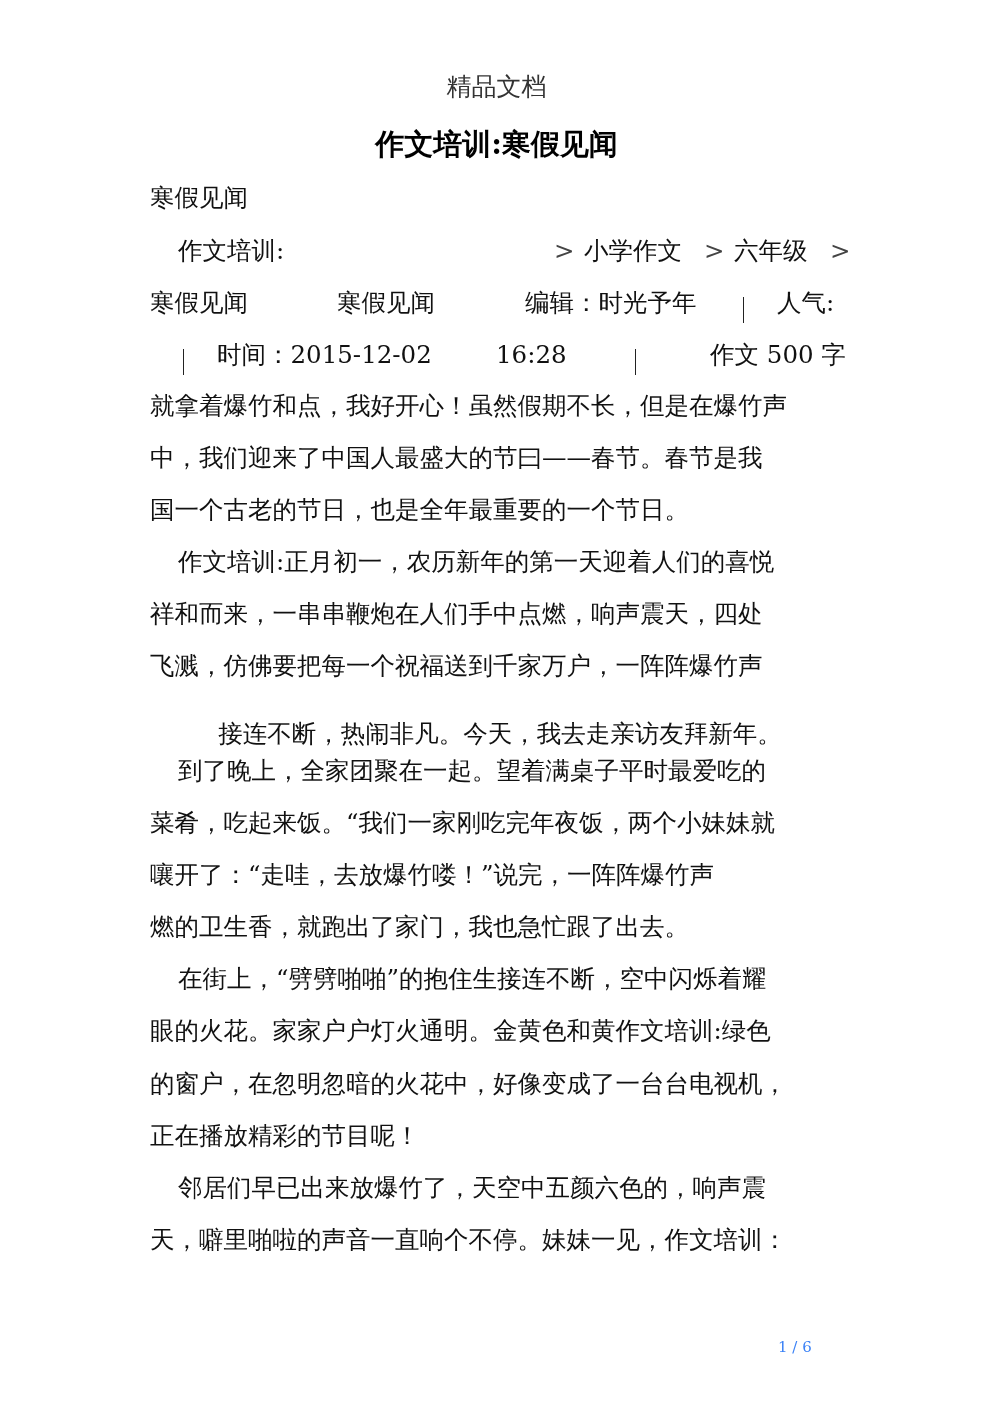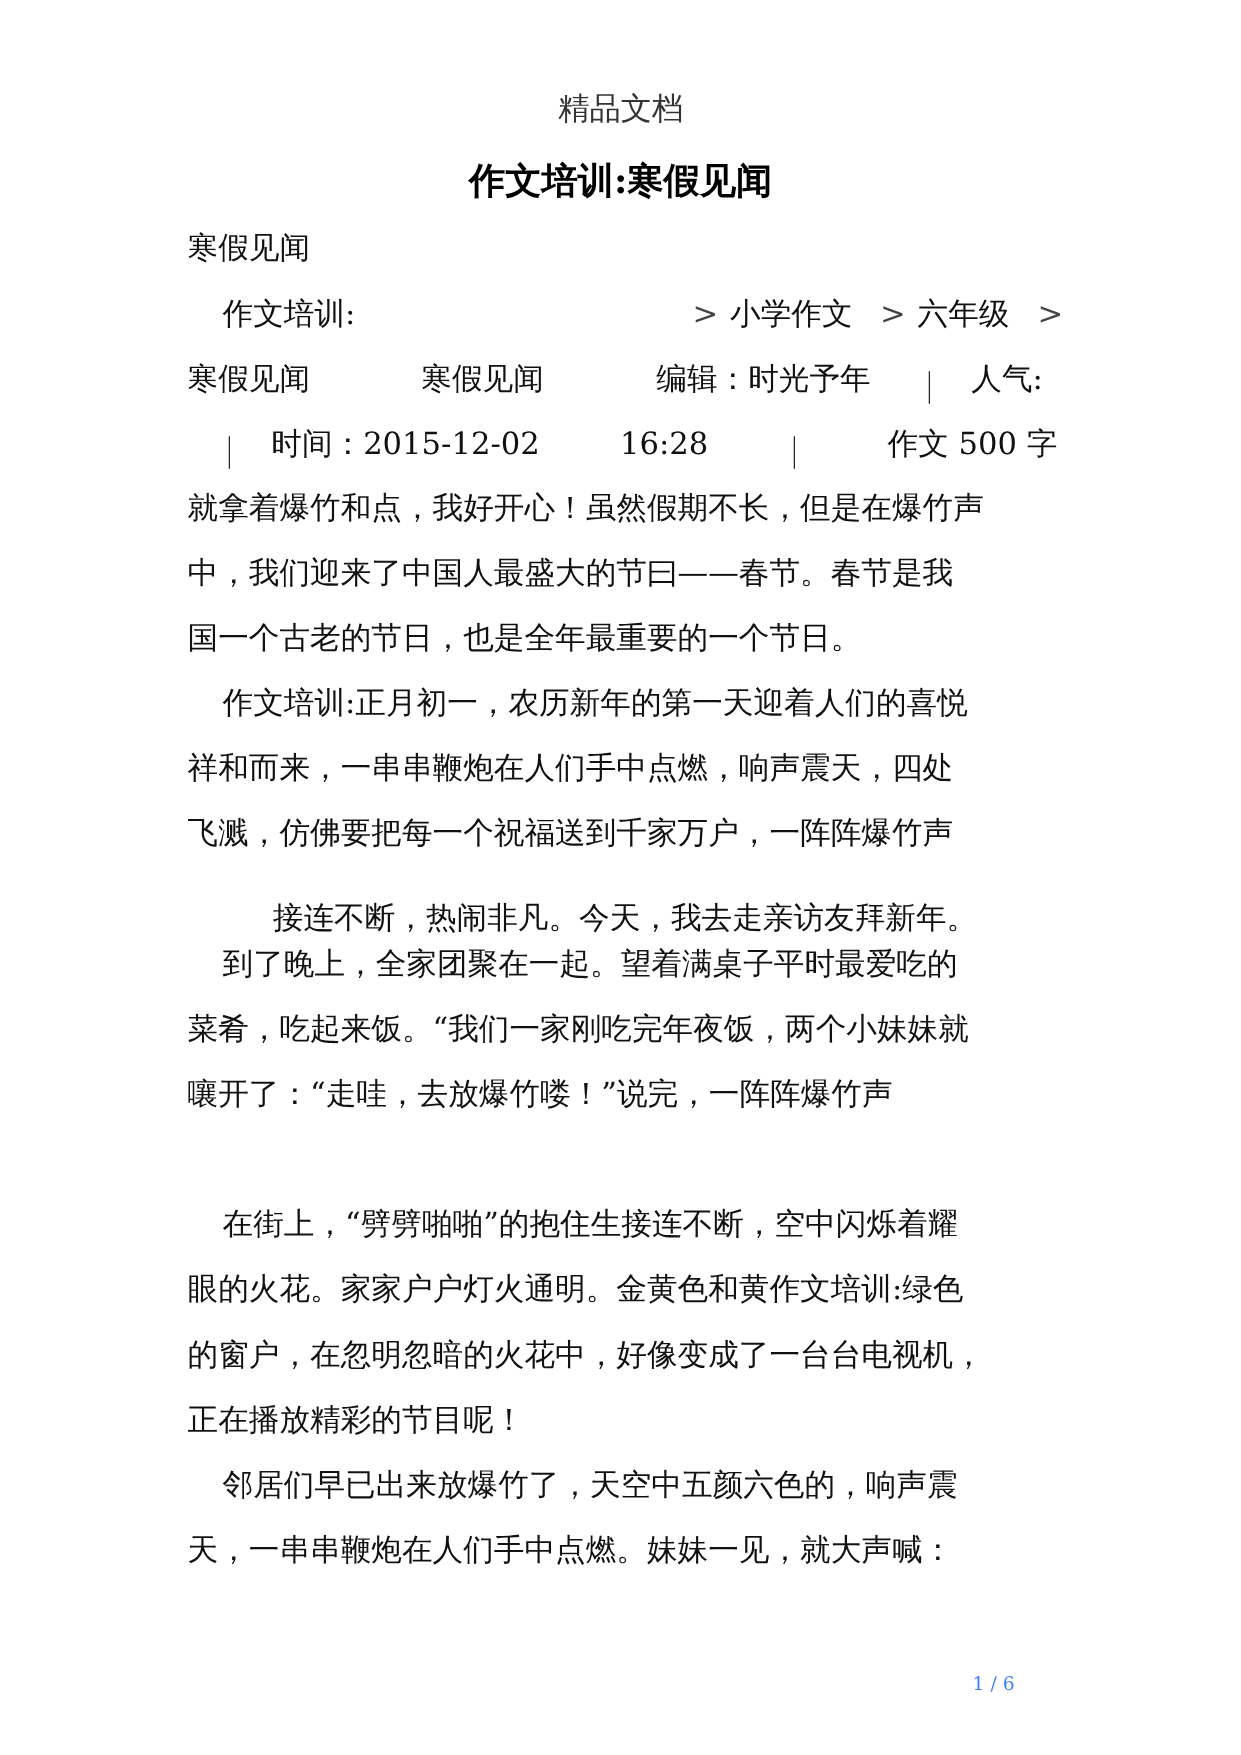--- a/index.html
+++ b/index.html
@@ -104,21 +104,22 @@
   <div class="line" style="top:388px;">就拿着爆竹和点，我好开心！虽然假期不长，但是在爆竹声</div>
   <div class="line" style="top:440px;">中，我们迎来了中国人最盛大的节曰——春节。春节是我</div>
   <div class="line" style="top:492px;">国一个古老的节日，也是全年最重要的一个节日。</div>
   <div class="line indent" style="top:544px;">作文培训:正月初一，农历新年的第一天迎着人们的喜悦</div>
   <div class="line" style="top:596px;">祥和而来，一串串鞭炮在人们手中点燃，响声震天，四处</div>
   <div class="line" style="top:648px;">飞溅，仿佛要把每一个祝福送到千家万户，一阵阵爆竹声</div>
   <div class="line" style="top:716px;text-align:center;">接连不断，热闹非凡。今天，我去走亲访友拜新年。</div>
   <div class="line indent" style="top:753px;">到了晚上，全家团聚在一起。望着满桌子平时最爱吃的</div>
   <div class="line" style="top:805px;">菜肴，吃起来饭。“我们一家刚吃完年夜饭，两个小妹妹就</div>
   <div class="line" style="top:857px;">嚷开了：“走哇，去放爆竹喽！”说完，一阵阵爆竹声</div>
+  <div class="line" style="top:909px;">燃的卫生香，就跑出了家门，我也急忙跟了出去。</div>
   <div class="line indent" style="top:961px;">在街上，“劈劈啪啪”的抱住生接连不断，空中闪烁着耀</div>
   <div class="line" style="top:1013px;">眼的火花。家家户户灯火通明。金黄色和黄作文培训:绿色</div>
   <div class="line" style="top:1066px;">的窗户，在忽明忽暗的火花中，好像变成了一台台电视机，</div>
   <div class="line" style="top:1118px;">正在播放精彩的节目呢！</div>
   <div class="line indent" style="top:1170px;">邻居们早已出来放爆竹了，天空中五颜六色的，响声震</div>
-  <div class="line" style="top:1222px;">天，一串串鞭炮在人们手中点燃。妹妹一见，就大声喊：</div>
+  <div class="line" style="top:1222px;">天，噼里啪啦的声音一直响个不停。妹妹一见，作文培训：</div>
 
   <div class="footer">1 / 6</div>
 </div>
 
 </body></html>

